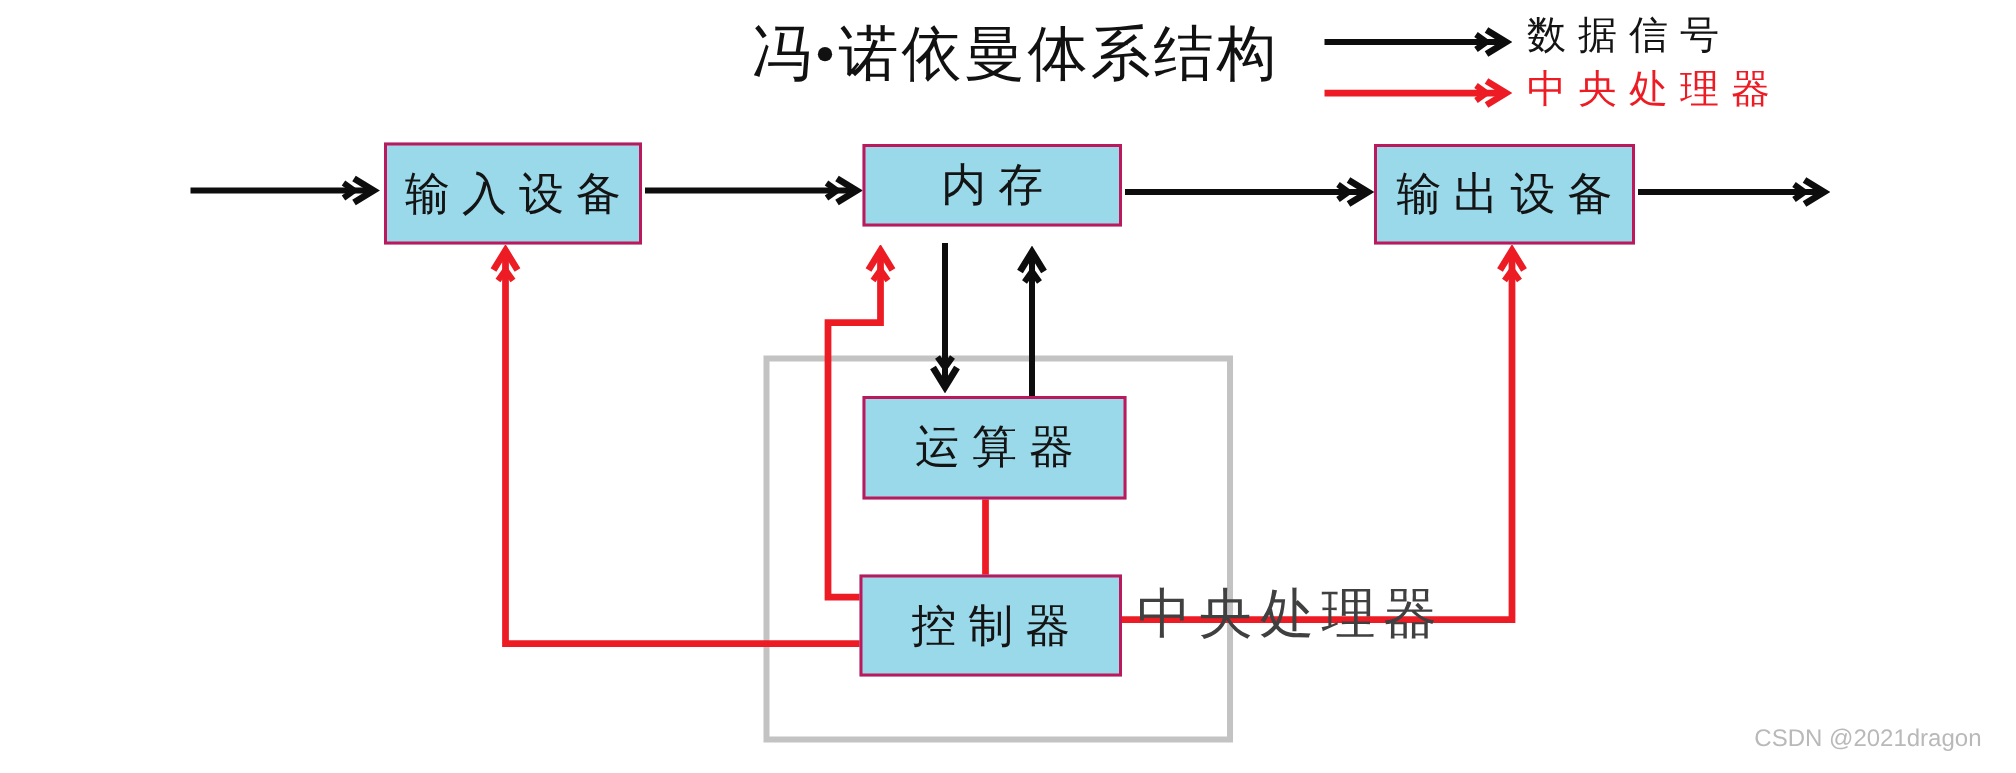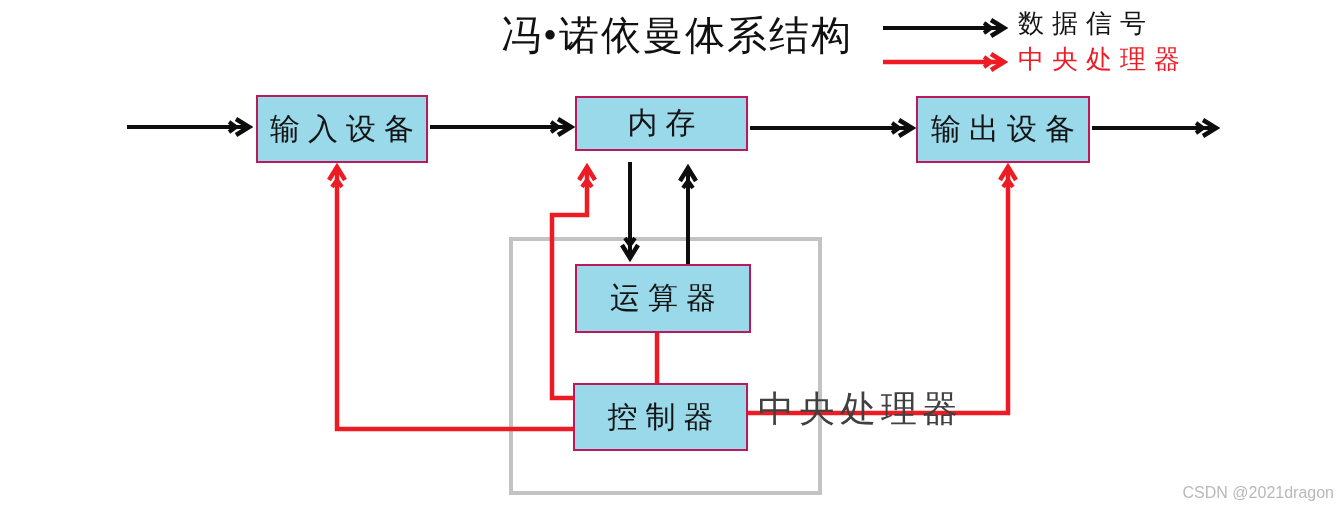--- a/index.html
+++ b/index.html
@@ -63,21 +63,21 @@
     left: 758px; top: 341px;
     font-size: 36px;
     letter-spacing: 5px;
     color: #404040;
     z-index: 3;
     white-space: nowrap;
     margin-top: 44px;
   }
   .watermark {
     position: absolute;
-    right: 10px; top: 484px;
+    right: 23px; top: 484px;
     font-family: "Liberation Sans", "DejaVu Sans", sans-serif;
     font-size: 16px;
     color: #b9b9b9;
     z-index: 3;
     white-space: nowrap;
   }
 </style>
 </head>
 <body>
 

